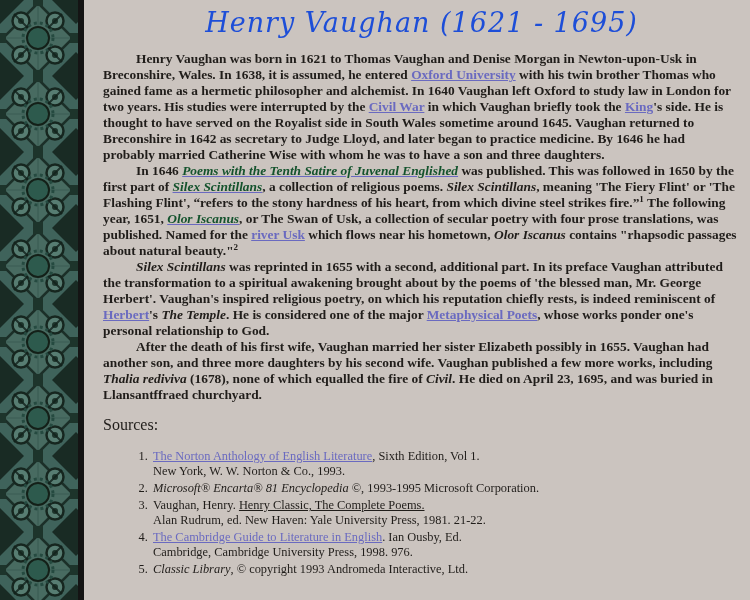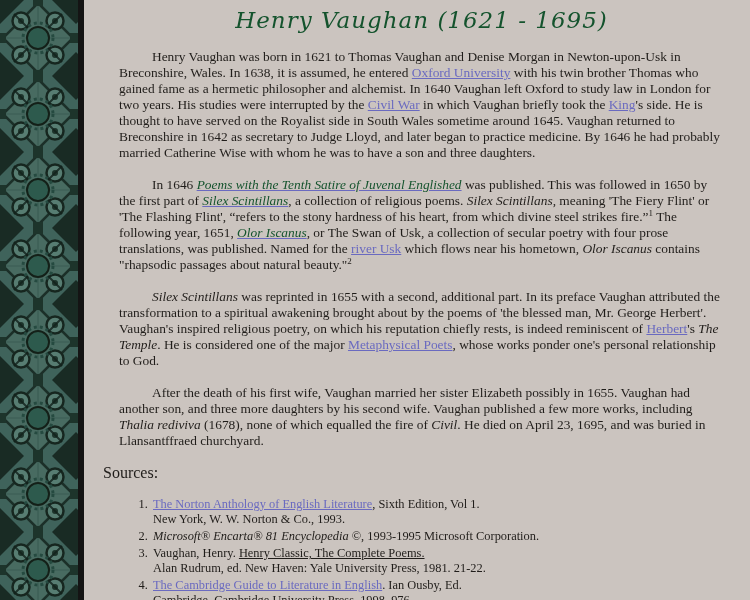--- a/index.html
+++ b/index.html
@@ -14,25 +14,25 @@
     border-right:6px solid #141414;
   }
   .sidebar svg{display:block;}
   .content{
     flex:1;box-sizing:border-box;
     padding:0 10px 0 19px;
   }
   h1.title{
     margin:7px 0 13px 0;text-align:center;
     font-family:"DejaVu Serif",serif;font-style:italic;font-weight:normal;
-    font-size:23px;letter-spacing:1px;color:#14532d;
+    font-size:27px;letter-spacing:1px;color:#1d4ed8;
   }
   .article p{
-    margin:16px;text-indent:33px;
-    font-size:13.4px;line-height:16px;
+    margin:0;text-indent:33px;
+    font-size:13.4px;line-height:16px;font-weight:bold;
   }
   .article p em, .sources em{font-style:italic;}
   sup{font-size:9px;line-height:0;vertical-align:super;}
   a.lnk{color:#6a6ac0;text-decoration:underline;cursor:pointer;}
   a.lnk em{color:#14532d;}
   .undl{text-decoration:underline;}
   .sources-heading{margin-top:14px;font-size:16px;line-height:16px;}
   ol.sources{
     margin:16px 0 16px 0;padding:0 0 0 48px;
     font-size:12.4px;line-height:15px;

